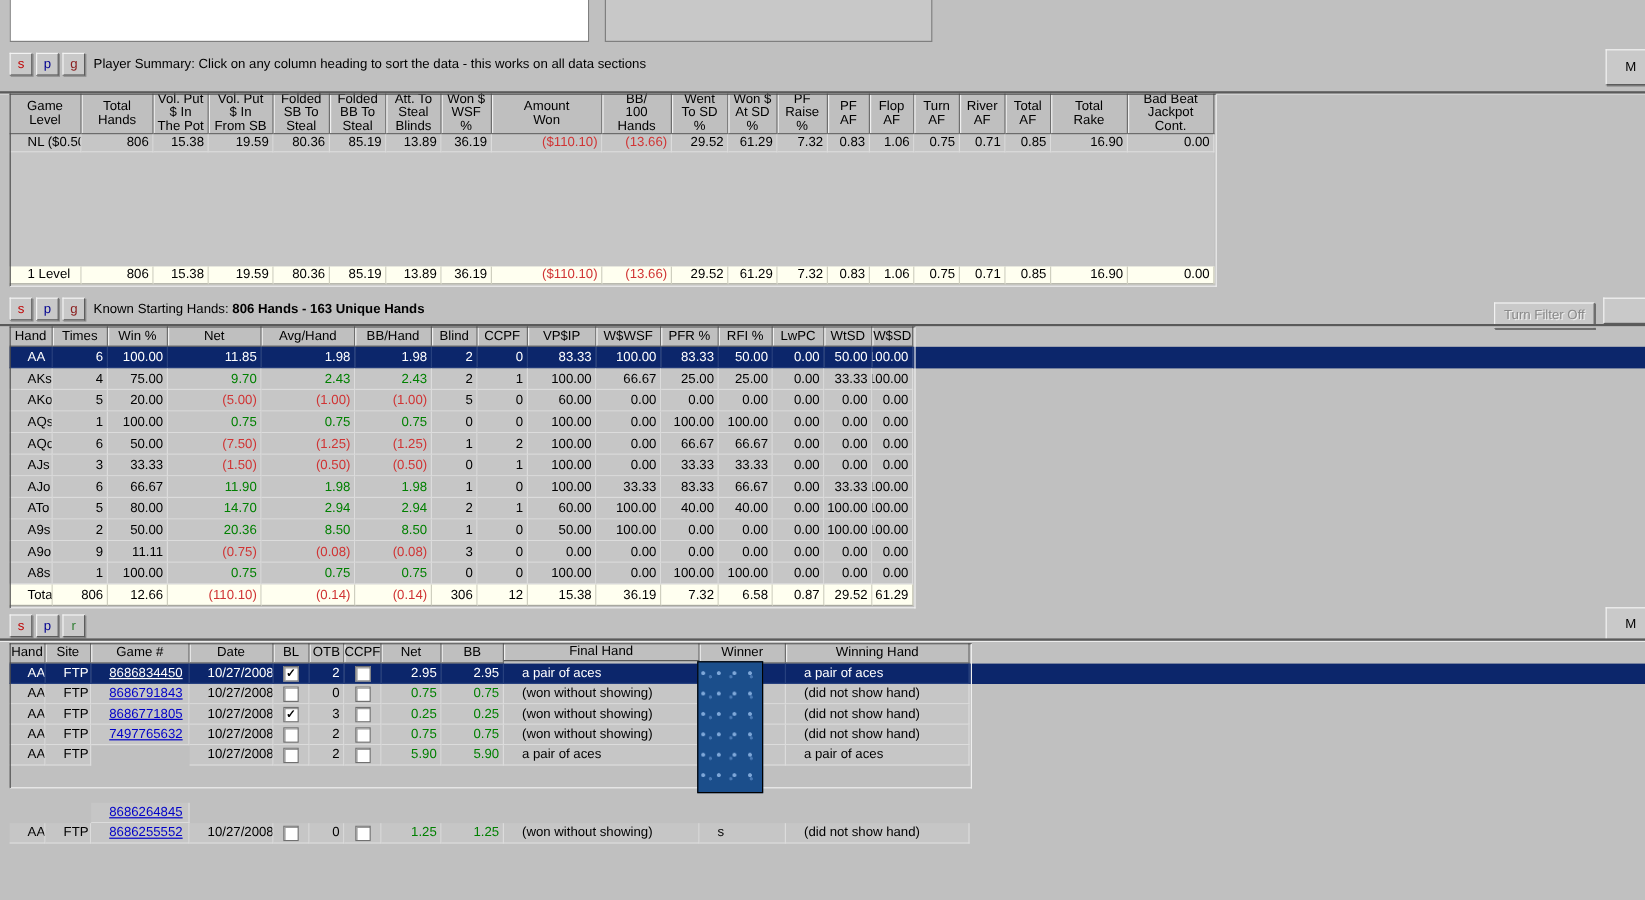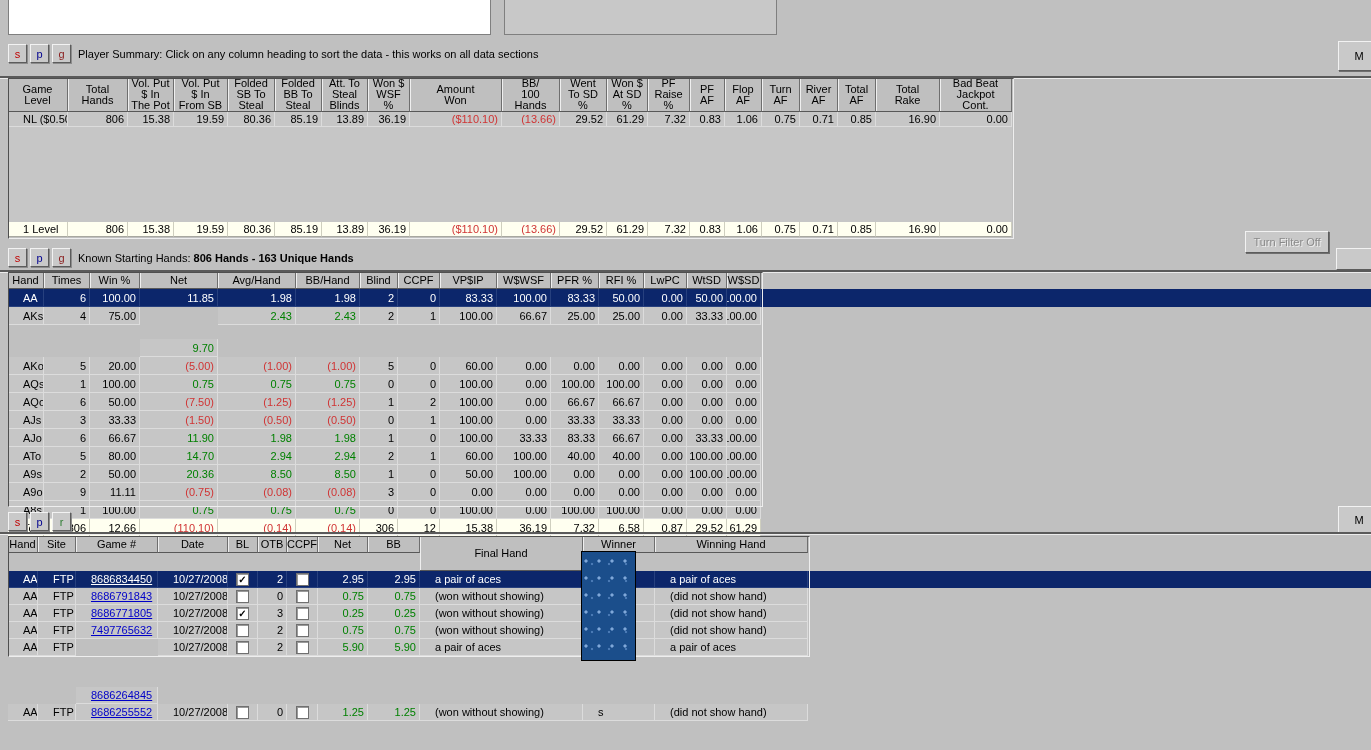--- a/index.html
+++ b/index.html
@@ -245,21 +245,21 @@
           <span>0.00</span>
         </div>
       </div>
     </div>
   <div class="tframe" style="left:8px;top:78px;width:1004px;height:159px;"></div>
 
   <div class="mini-btn red" style="left:8px;top:248px;">s</div>
   <div class="mini-btn navy" style="left:30px;top:248px;">p</div>
   <div class="mini-btn maroon" style="left:52px;top:248px;">g</div>
   <div class="strip-title" style="left:78px;top:252px;"><span>Known Starting Hands: </span><b>806 Hands - 163 Unique Hands</b></div>
-  <div class="push-btn disabled" style="left:1245px;top:231px;width:82px;height:20px;">Turn Filter Off</div>
+  <div class="push-btn disabled" style="left:1245px;top:252px;width:82px;height:20px;">Turn Filter Off</div>
   <div class="push-btn" style="left:1336px;top:248px;width:40px;height:20px;"></div>
   <div class="divider" style="top:270px;"></div>
 
   <div id="t2" class="tbl" style="left:8px;top:272px;width:1363px;">
       <div class="trow">
         <div class="hcell" style="width: 36px; height: 17px;">Hand</div>
         <div class="hcell" style="width: 46px; height: 17px;">Times</div>
         <div class="hcell" style="width: 50px; height: 17px;">Win %</div>
         <div class="hcell" style="width: 78px; height: 17px;">Net</div>
         <div class="hcell" style="width: 78px; height: 17px;">Avg/Hand</div>
@@ -326,21 +326,21 @@
       <div class="trow">
         <div class="dcell a-l" style="width: 36px; height: 18px;">
           <span>AKs</span>
         </div>
         <div class="dcell a-r" style="width: 46px; height: 18px;">
           <span>4</span>
         </div>
         <div class="dcell a-r" style="width: 50px; height: 18px;">
           <span>75.00</span>
         </div>
-        <div class="dcell a-r" style="width: 78px; height: 18px; margin-top: 32px;">
+        <div class="dcell a-r" style="width: 78px; height: 18px;">
           <span class=" pos">9.70</span>
         </div>
         <div class="dcell a-r" style="width: 78px; height: 18px;">
           <span class=" pos">2.43</span>
         </div>
         <div class="dcell a-r" style="width: 64px; height: 18px;">
           <span class=" pos">2.43</span>
         </div>
         <div class="dcell a-r" style="width: 38px; height: 18px;">
           <span>2</span>
@@ -864,21 +864,21 @@
       <div class="trow">
         <div class="hcell" style="width: 30px; height: 17px;">Hand</div>
         <div class="hcell" style="width: 38px; height: 17px;">Site</div>
         <div class="hcell" style="width: 82px; height: 17px;">Game #</div>
         <div class="hcell" style="width: 70px; height: 17px;">Date</div>
         <div class="hcell" style="width: 30px; height: 17px;">BL</div>
         <div class="hcell" style="width: 29px; height: 17px;">OTB</div>
         <div class="hcell" style="width: 31px; height: 17px;">CCPF</div>
         <div class="hcell" style="width: 50px; height: 17px;">Net</div>
         <div class="hcell" style="width: 52px; height: 17px;">BB</div>
-        <div class="hcell" style="width: 163px; height: 35px;">Final Hand</div>
+        <div class="hcell" style="width: 163px; height: 15px;">Final Hand</div>
         <div class="hcell" style="width: 72px; height: 17px;">Winner</div>
         <div class="hcell" style="width: 153px; height: 17px;">Winning Hand</div>
         <div class="fill"></div>
       </div>
       <div class="trow row-sel">
         <div class="dcell a-l" style="width: 30px; height: 17px;">
           <span>AA</span>
         </div>
         <div class="dcell a-l" style="width: 38px; height: 17px;">
           <span>FTP</span>

